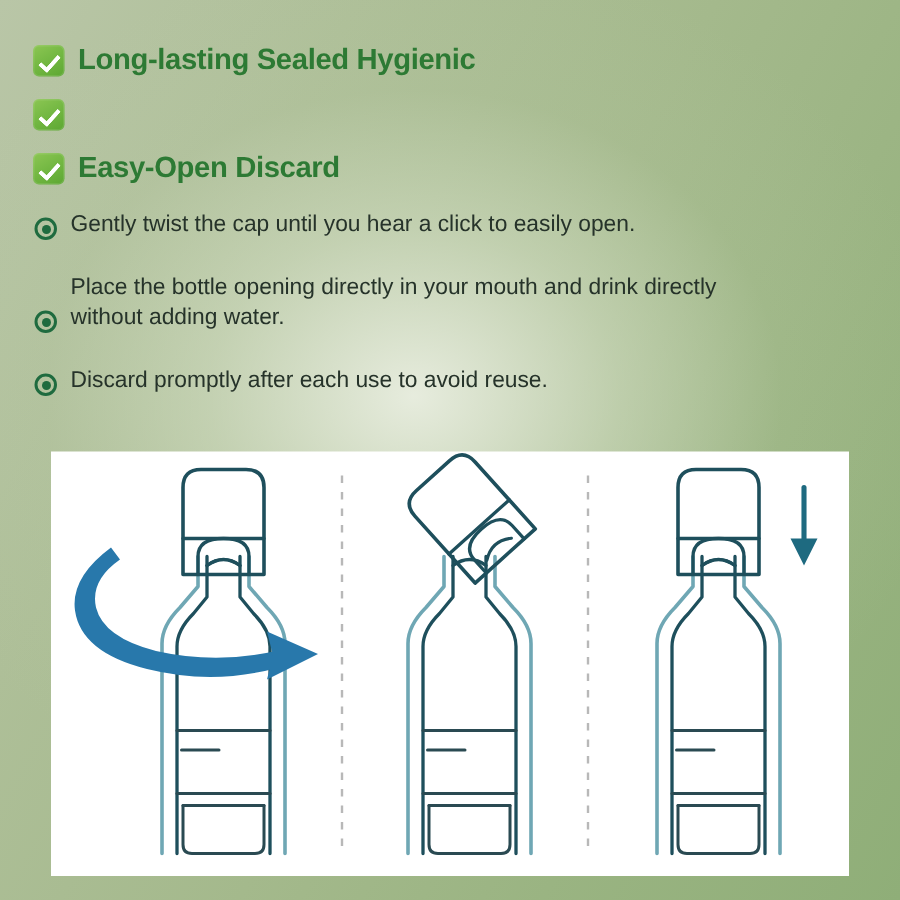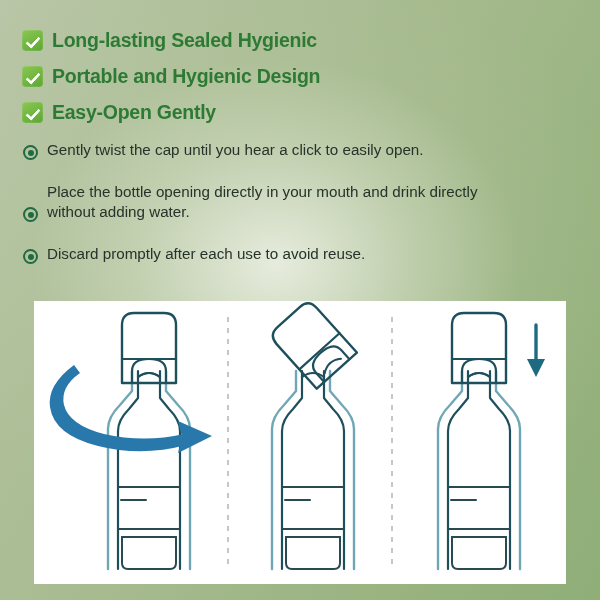--- a/index.html
+++ b/index.html
@@ -133,26 +133,25 @@
 
   <div class="headline-list">
 
     <div class="headline-row">
       <span class="check-icon"></span>
       <span class="headline-text">Long-lasting Sealed Hygienic</span>
     </div>
 
     <div class="headline-row">
       <span class="check-icon"></span>
-      <span class="headline-text">Portable and Hygienic Design</span>
     </div>
 
     <div class="headline-row">
       <span class="check-icon"></span>
-      <span class="headline-text">Easy-Open Gently</span>
+      <span class="headline-text">Easy-Open Discard</span>
     </div>
 
   </div>
 
   <div class="bullet-list">
 
     <div class="bullet-row">
       <span class="bullet-dot"></span>
       <span class="bullet-text">Gently twist the cap until you hear a click to easily open.</span>
     </div>

